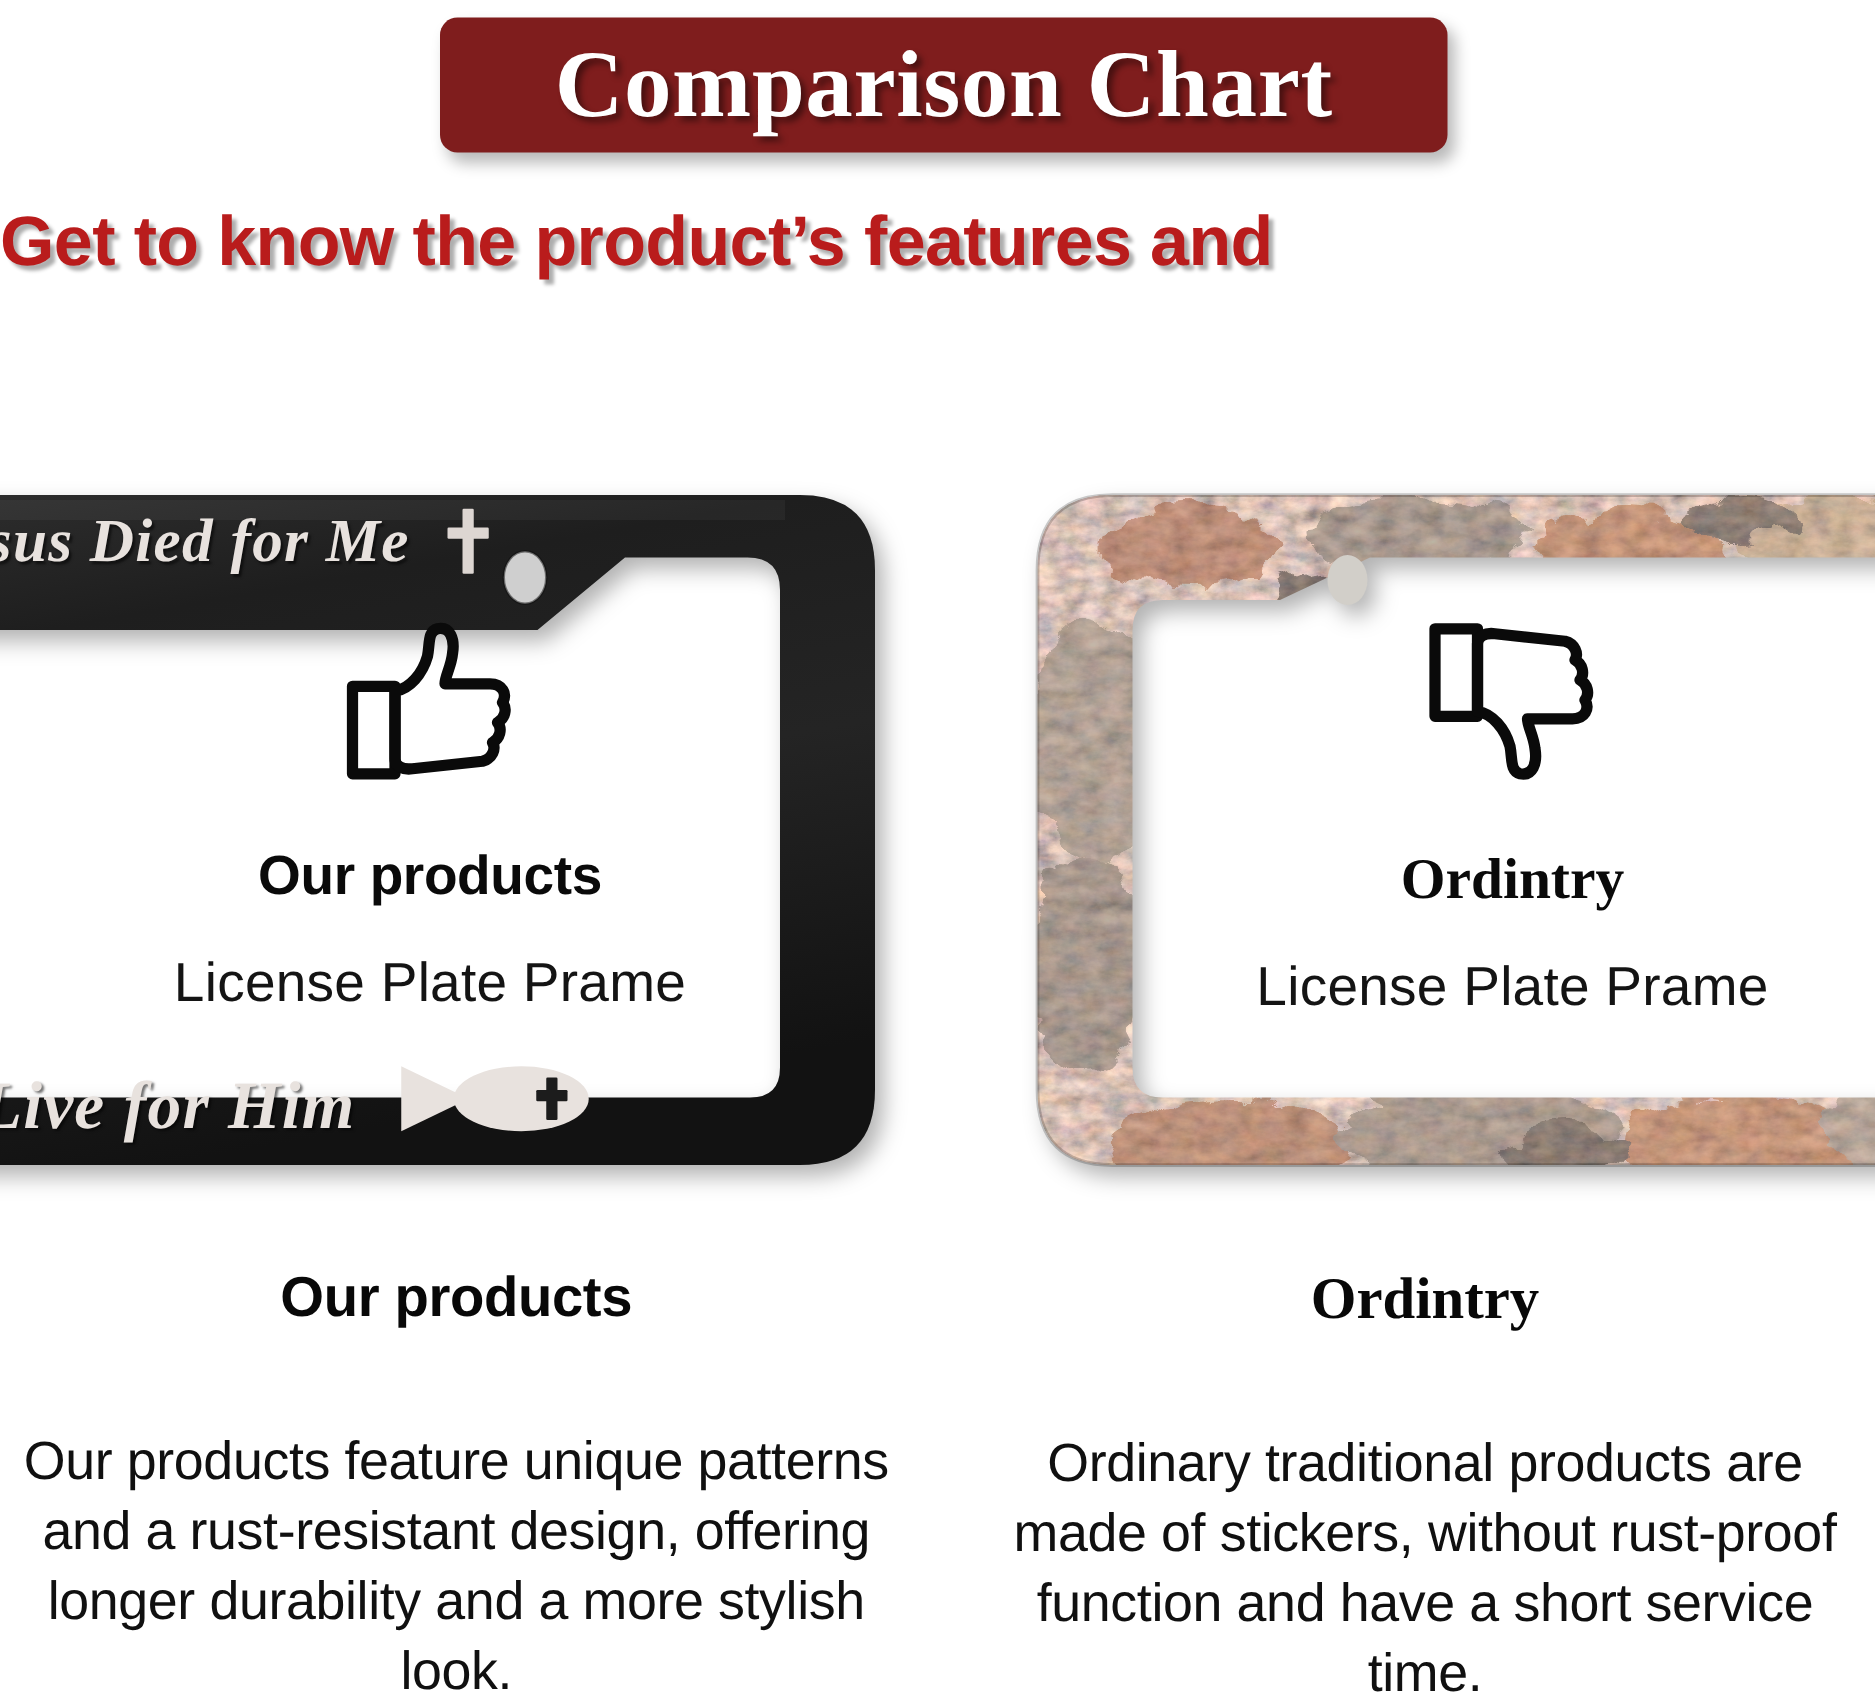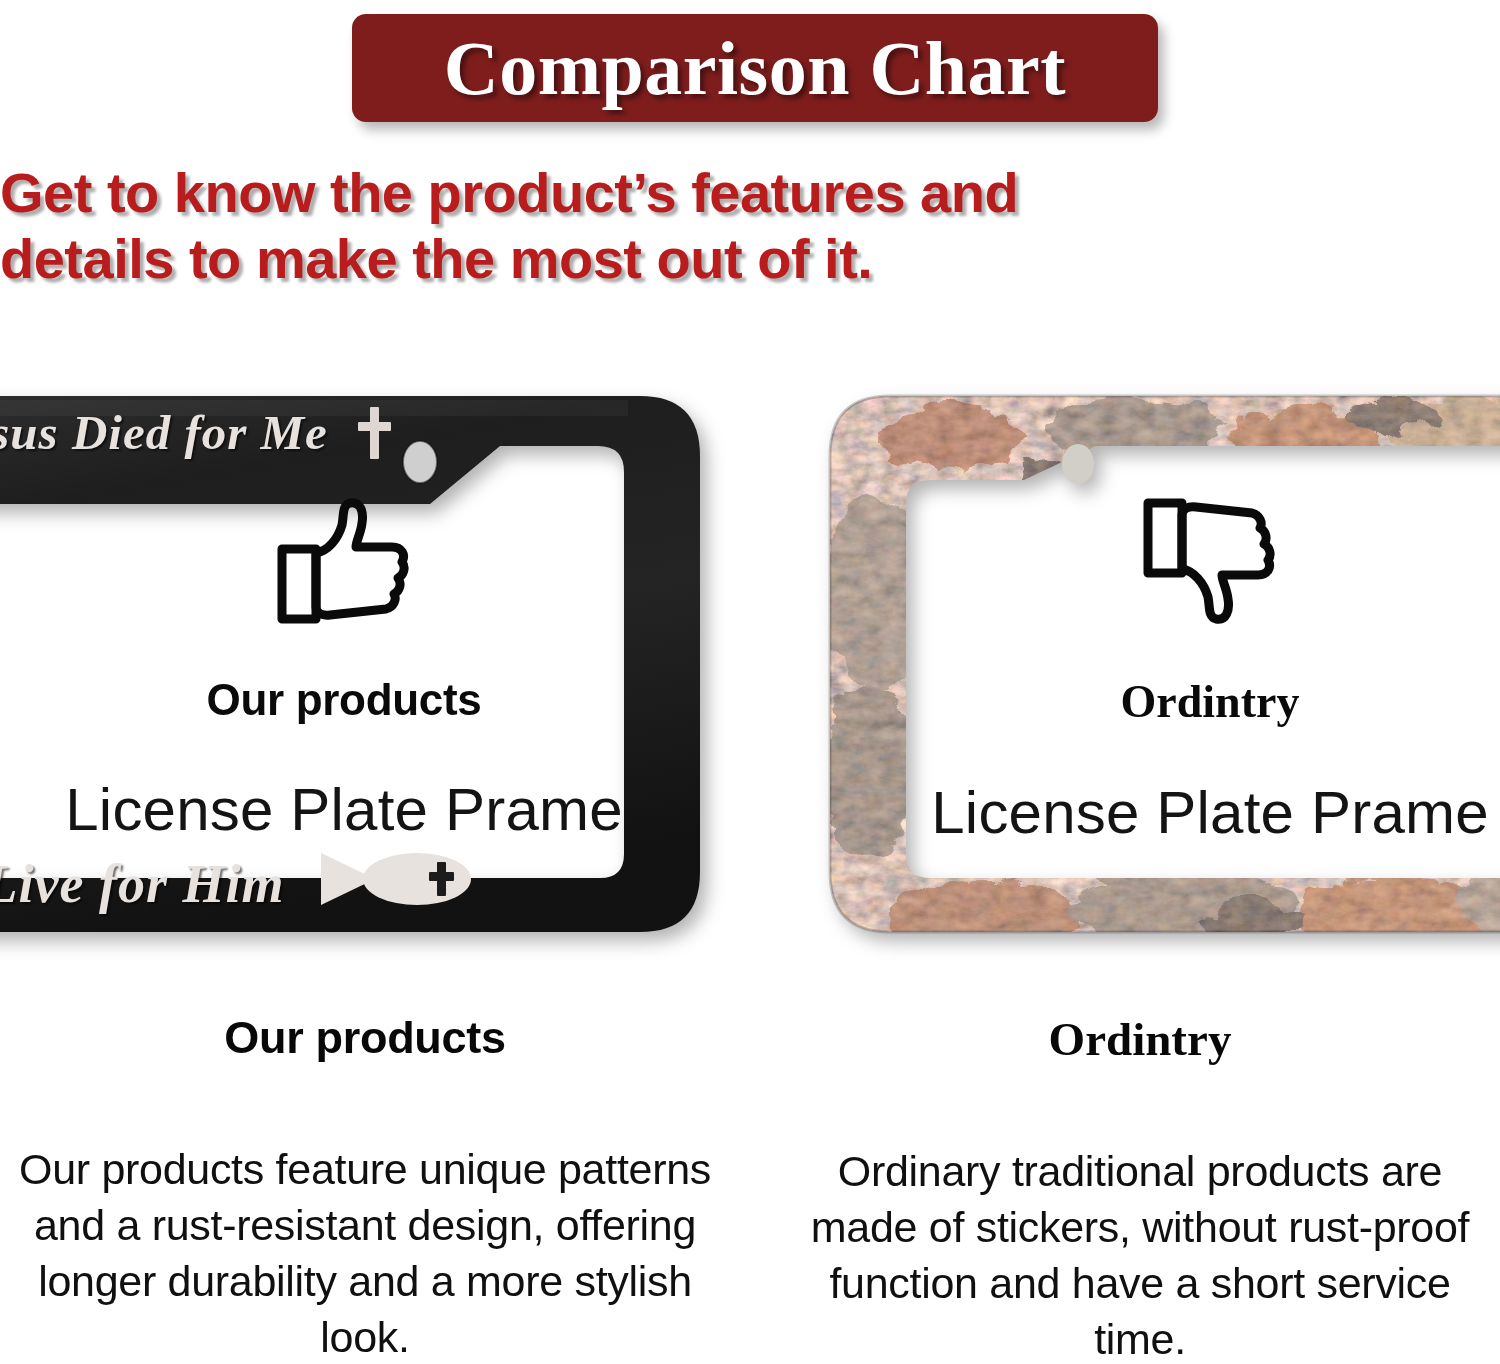--- a/index.html
+++ b/index.html
@@ -73,23 +73,23 @@
   .brand-sans{
     font-family:"Liberation Sans", sans-serif;
     font-weight:bold; font-size:44px; color:#0a0a0a;
     letter-spacing:-.3px;
   }
   .brand-serif{
     font-family:"Liberation Serif", serif;
     font-weight:bold; font-size:46px; color:#0a0a0a;
   }
   .sub-line{
-    margin-top:50px;
-    font-family:"Liberation Sans", sans-serif;
-    font-weight:300; font-size:60px; color:#141414;
+    margin-top:36px;
+    font-family:"Liberation Sans", sans-serif;
+    font-weight:300; font-size:44px; color:#141414;
     letter-spacing:.2px;
   }
 
   
   .cols{ position:absolute; left:0; top:1012px; width:1500px; }
   .col{ position:absolute; top:0; }
   .col-left { left:10px;  width:710px; }
   .col-right{ left:790px; width:700px; }
 
   .col-head-sans{
@@ -114,21 +114,20 @@
 <body>
 
 <div id="page">
 
   <div class="title-badge" style="background:#7f1d1d;">
     <span class="title-text">Comparison Chart</span>
   </div>
 
   <div class="subtitle">
     <div>Get to know the product’s features and</div>
-    <div>details to make the most out of it.</div>
   </div>
 
   <div class="frames">
 
     <div class="plate plate-left">
       <svg viewBox="0 0 764 556" xmlns="http://www.w3.org/2000/svg">
         <defs>
           <linearGradient id="blk" x1="0" y1="0" x2="0.25" y2="1">
             <stop offset="0%" stop-color="#2e2e2e"></stop>
             <stop offset="22%" stop-color="#1e1e1e"></stop>

